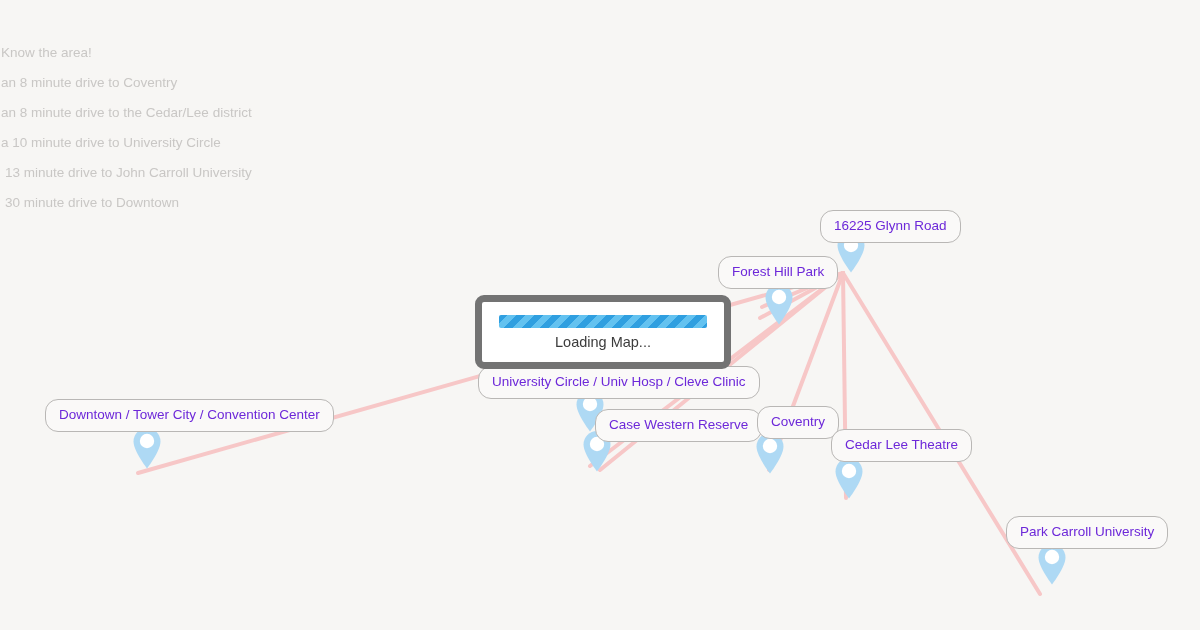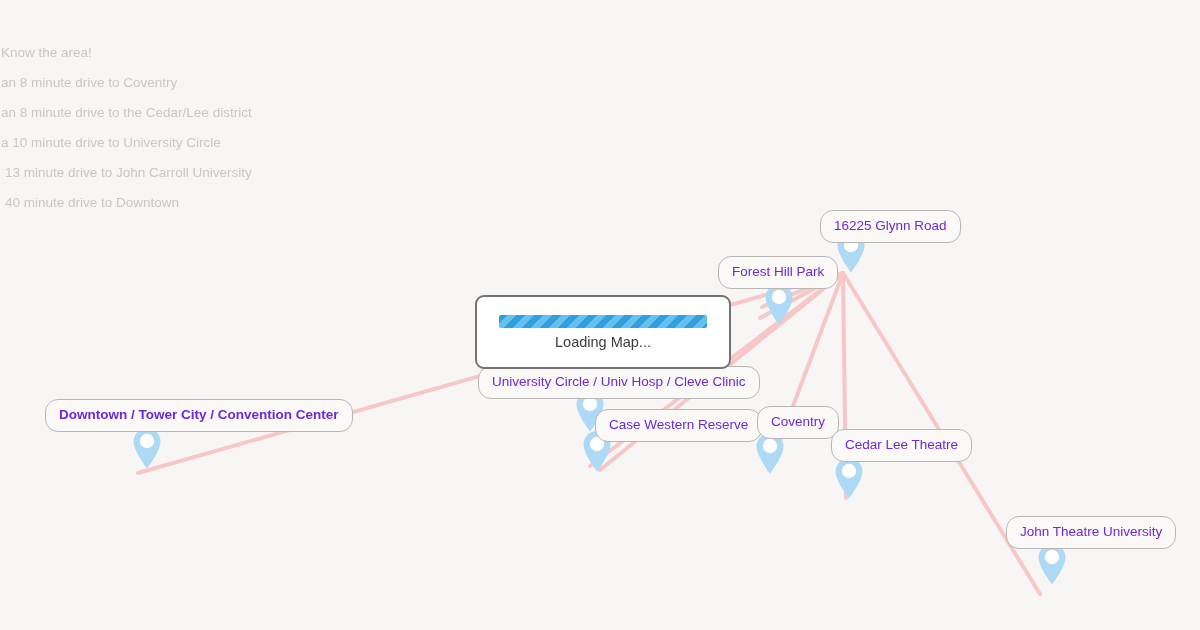--- a/index.html
+++ b/index.html
@@ -84,21 +84,21 @@
   }
 
   
   #loading-dialog {
     position: absolute;
     left: 475px;
     top: 295px;
     width: 256px;
     height: 74px;
     background: #ffffff;
-    border: 2px solid #737373;
+    border: 7px solid #737373;
     border-radius: 9px;
     z-index: 40;
     box-sizing: border-box;
     display: flex;
     flex-direction: column;
     align-items: center;
     justify-content: center;
   }
   #progress-bar {
     width: 208px;
@@ -178,44 +178,44 @@
           <circle cx="15" cy="14" r="7.2" fill="#ffffff"></circle>
         </svg>
       </div>
       <div class="pin-label" style="left: 831px; top: 429px;">Cedar Lee Theatre</div>
       <div class="map-pin" style="left: 849px; top: 499px;">
         <svg viewBox="0 0 30 42" xmlns="http://www.w3.org/2000/svg">
           <path d="M15 41.5 C15 41.5 28.5 24 28.5 14.5 A13.5 13.5 0 1 0 1.5 14.5 C1.5 24 15 41.5 15 41.5 Z" fill="#aed9f4"></path>
           <circle cx="15" cy="14" r="7.2" fill="#ffffff"></circle>
         </svg>
       </div>
-      <div class="pin-label" style="left: 45px; top: 399px; font-weight: bold;">Downtown / Tower City / Convention Center</div>
+      <div class="pin-label" style="left: 45px; top: 399px;">Downtown / Tower City / Convention Center</div>
       <div class="map-pin" style="left: 147px; top: 469px;">
         <svg viewBox="0 0 30 42" xmlns="http://www.w3.org/2000/svg">
           <path d="M15 41.5 C15 41.5 28.5 24 28.5 14.5 A13.5 13.5 0 1 0 1.5 14.5 C1.5 24 15 41.5 15 41.5 Z" fill="#aed9f4"></path>
           <circle cx="15" cy="14" r="7.2" fill="#ffffff"></circle>
         </svg>
       </div>
-      <div class="pin-label" style="left: 1006px; top: 516px;">John Theatre University</div>
+      <div class="pin-label" style="left: 1006px; top: 516px;">Park Carroll University</div>
       <div class="map-pin" style="left: 1052px; top: 585px;">
         <svg viewBox="0 0 30 42" xmlns="http://www.w3.org/2000/svg">
           <path d="M15 41.5 C15 41.5 28.5 24 28.5 14.5 A13.5 13.5 0 1 0 1.5 14.5 C1.5 24 15 41.5 15 41.5 Z" fill="#aed9f4"></path>
           <circle cx="15" cy="14" r="7.2" fill="#ffffff"></circle>
         </svg>
       </div>
     </div>
 </div>
 
 <div id="area-info">
   <div class="info-line">Know the area!</div>
   <div id="area-info-lines">
       <div class="info-line">an 8 minute drive to Coventry</div>
       <div class="info-line">an 8 minute drive to the Cedar/Lee district</div>
       <div class="info-line">a 10 minute drive to University Circle</div>
       <div class="info-line indent">13 minute drive to John Carroll University</div>
-      <div class="info-line indent"> 40 minute drive to Downtown</div>
+      <div class="info-line indent"> 30 minute drive to Downtown</div>
     </div>
 </div>
 
 <div id="loading-dialog">
   <div id="progress-bar"></div>
   <div id="loading-text">Loading Map...</div>
 </div>
 
 </body></html>

